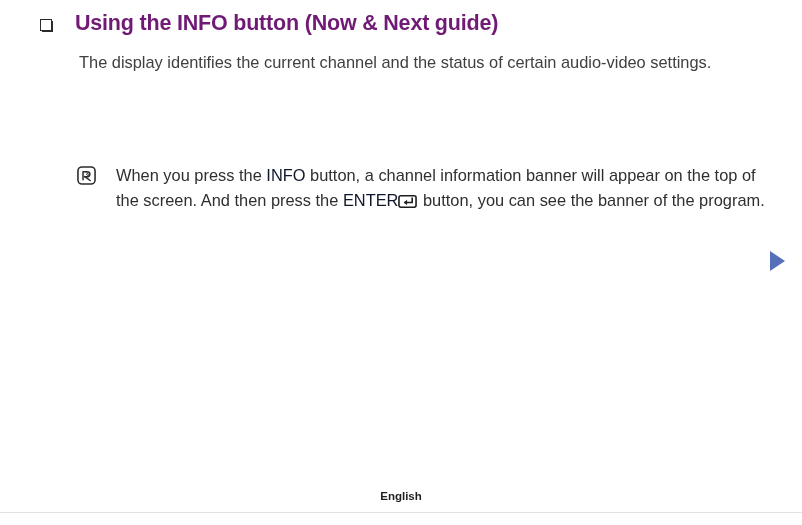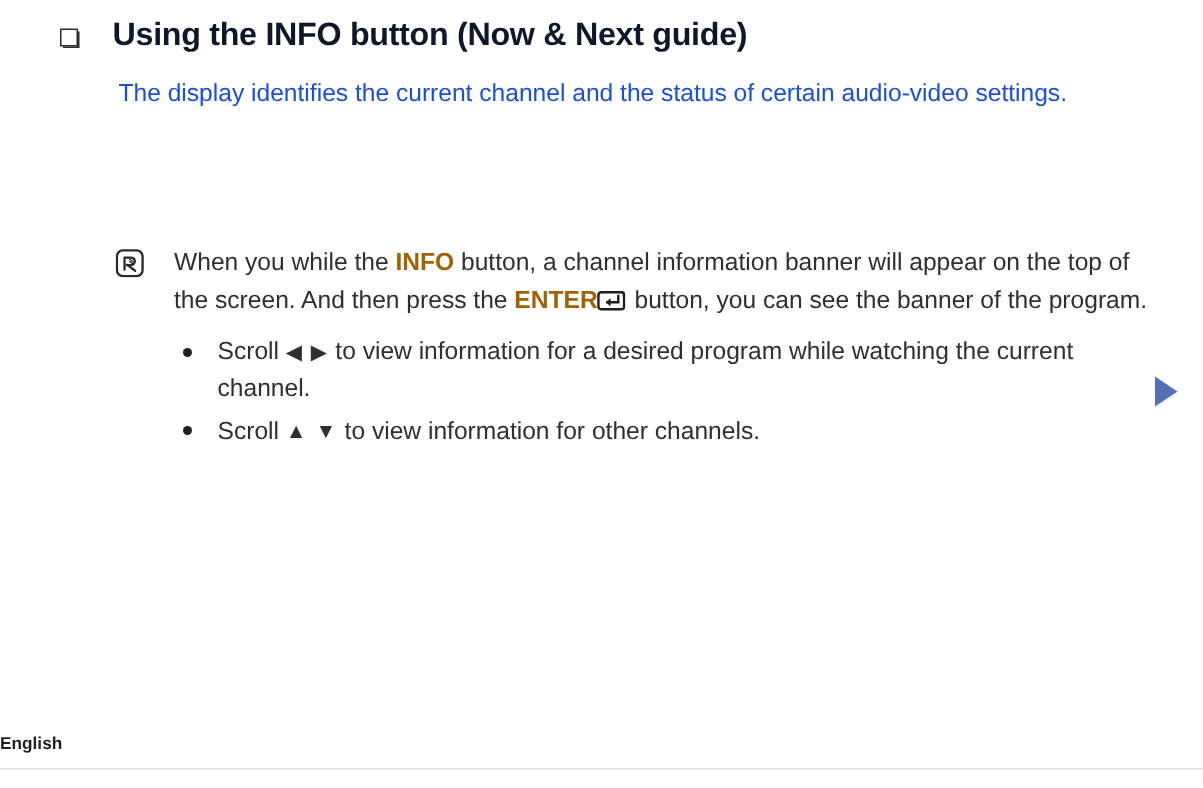--- a/index.html
+++ b/index.html
@@ -56,34 +56,34 @@
     width: 10px;
     height: 10px;
     border: 1.6px solid #2b2b2b;
     background: #ffffff;
   }
   .heading-text {
     font-size: 21.5px;
     font-weight: bold;
     line-height: 1.25;
     letter-spacing: -0.2px;
-    color: #0f172a;
+    color: #701a75;
   }
 
   
   .body-block {
     position: absolute;
     left: 79px;
     top: 50px;
     width: 672px;
   }
   .body-para {
     font-size: 16.4px;
     line-height: 24.5px;
-    color: #1d4ed8;
+    color: #404040;
     margin: 0;
   }
 
   
   .note-block {
     position: absolute;
     left: 77px;
     top: 163px;
     width: 690px;
     display: flex;
@@ -99,22 +99,22 @@
   .note-body {
     flex: 1 1 auto;
   }
   .note-text {
     font-size: 16.4px;
     line-height: 24.5px;
     color: #2f2f2f;
     margin: 0;
   }
   .kbd-label {
-    font-weight: bold;
-    color: #a16207;
+    font-weight: normal;
+    color: #0f172a;
   }
   .enter-glyph {
     display: inline-block;
     vertical-align: -3px;
     width: 19px;
     height: 15px;
     margin: 0 1px 0 0;
   }
 
   
@@ -173,20 +173,21 @@
     right: 0;
     top: 22px;
     height: 1px;
     background: #e2e2e2;
   }
   .footer-label {
     position: absolute;
     left: 0;
     right: 0;
     top: 0;
+    text-align: center;
     font-size: 11.5px;
     font-weight: bold;
     color: #1f1f1f;
   }
 </style>
 </head>
 <body>
 
 <div class="page">
 
@@ -204,30 +205,26 @@
     <span class="note-icon">
       <svg viewBox="0 0 24 24" width="19" height="19" aria-hidden="true">
         <rect x="1.2" y="1.2" width="21.6" height="21.6" rx="5" ry="5" fill="#ffffff" stroke="#2b2b2b" stroke-width="2"></rect>
         <path d="M7.6 17.4 L7.6 7.2 L12.4 7.2 C15.0 7.2 16.3 8.6 16.3 10.4 C16.3 12.3 15.0 13.6 12.4 13.6 L9.6 13.6" fill="none" stroke="#2b2b2b" stroke-width="1.9" stroke-linecap="round" stroke-linejoin="round"></path>
         <path d="M9.9 13.3 L16.6 18.3" fill="none" stroke="#2b2b2b" stroke-width="1.9" stroke-linecap="round"></path>
         <path d="M11.9 8.6 L15.6 11.3 M11.9 10.6 L14.9 12.9" fill="none" stroke="#2b2b2b" stroke-width="1.1" stroke-linecap="round"></path>
       </svg>
     </span>
 
     <div class="note-body">
-      <p class="note-text"><span>When you while the </span><span class="kbd-label">INFO</span><span> button, a channel information banner will appear on the top of the screen. And then press the </span><span class="kbd-label">ENTER</span><span class="enter-glyph"><svg viewBox="0 0 26 20" width="19" height="15" aria-hidden="true">
+      <p class="note-text"><span>When you press the </span><span class="kbd-label">INFO</span><span> button, a channel information banner will appear on the top of the screen. And then press the </span><span class="kbd-label">ENTER</span><span class="enter-glyph"><svg viewBox="0 0 26 20" width="19" height="15" aria-hidden="true">
               <rect x="1.3" y="2.2" width="23.4" height="15.6" rx="2.5" ry="2.5" fill="#ffffff" stroke="#1d1d1d" stroke-width="2.2"></rect>
               <path d="M19.4 5.6 L19.4 11.4 L9.4 11.4" fill="none" stroke="#1d1d1d" stroke-width="2.2" stroke-linecap="square"></path>
               <path d="M12.4 7.6 L8.2 11.4 L12.4 15.2 Z" fill="#1d1d1d"></path>
             </svg></span><span> button, you can see the banner of the program.</span></p>
 
-      <ul class="bullet-list">
-        <li class="bullet-item"><span>Scroll </span><span class="arrow-glyph">◀ ▶</span><span> to view information for a desired program while watching the current channel.</span></li>
-        <li class="bullet-item"><span>Scroll </span><span class="arrow-glyph">▲ ▼</span><span> to view information for other channels.</span></li>
-      </ul>
     </div>
   </div>
 
   <div class="next-arrow"></div>
 
   <div class="footer">
     <div class="footer-rule"></div>
     <div class="footer-label">English</div>
   </div>
 

